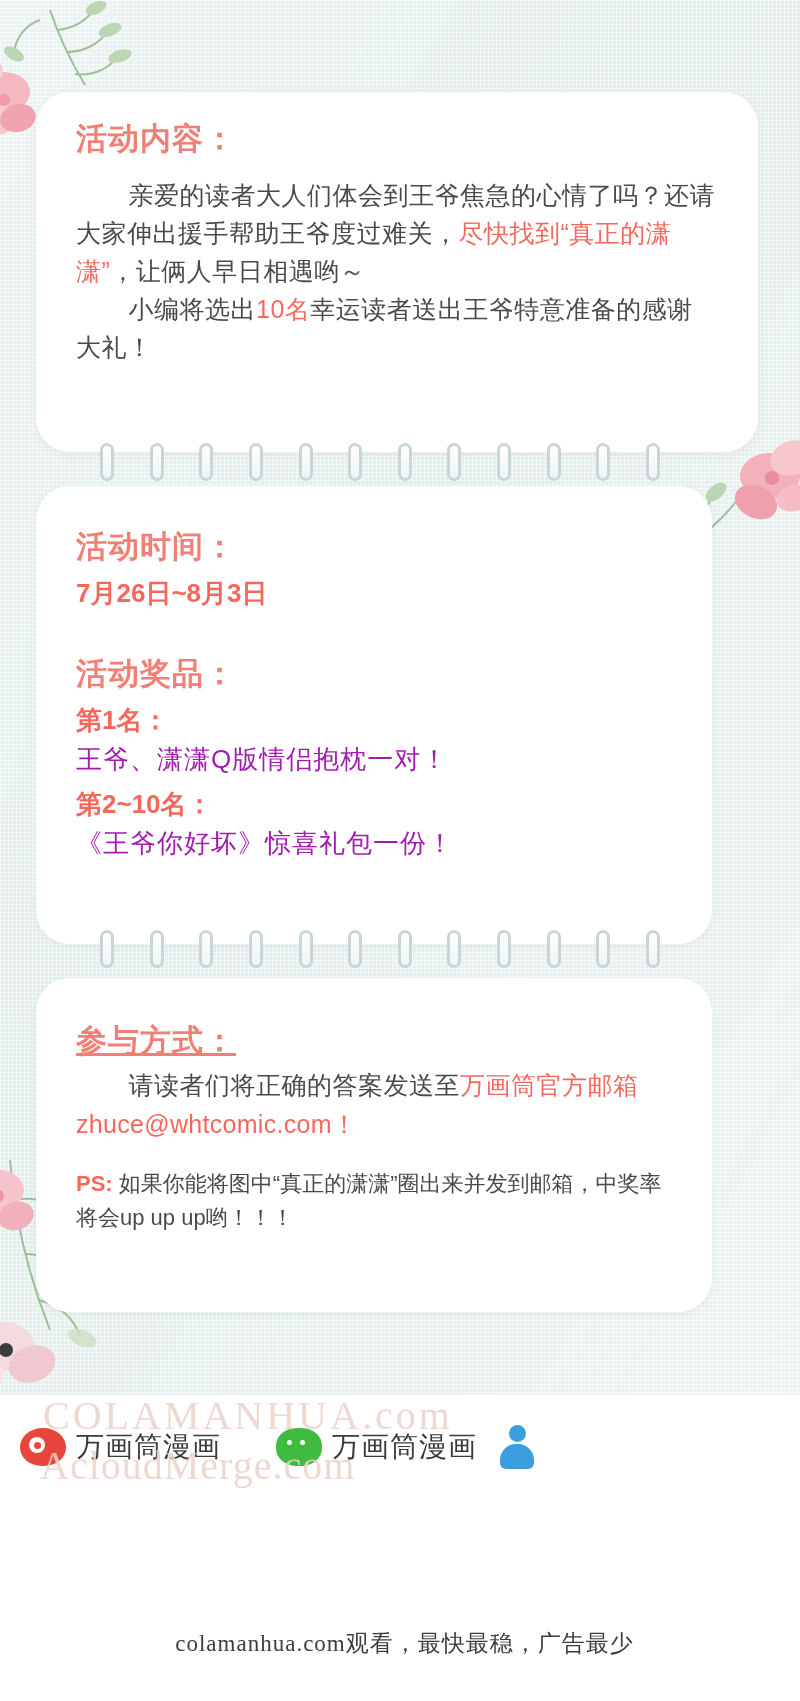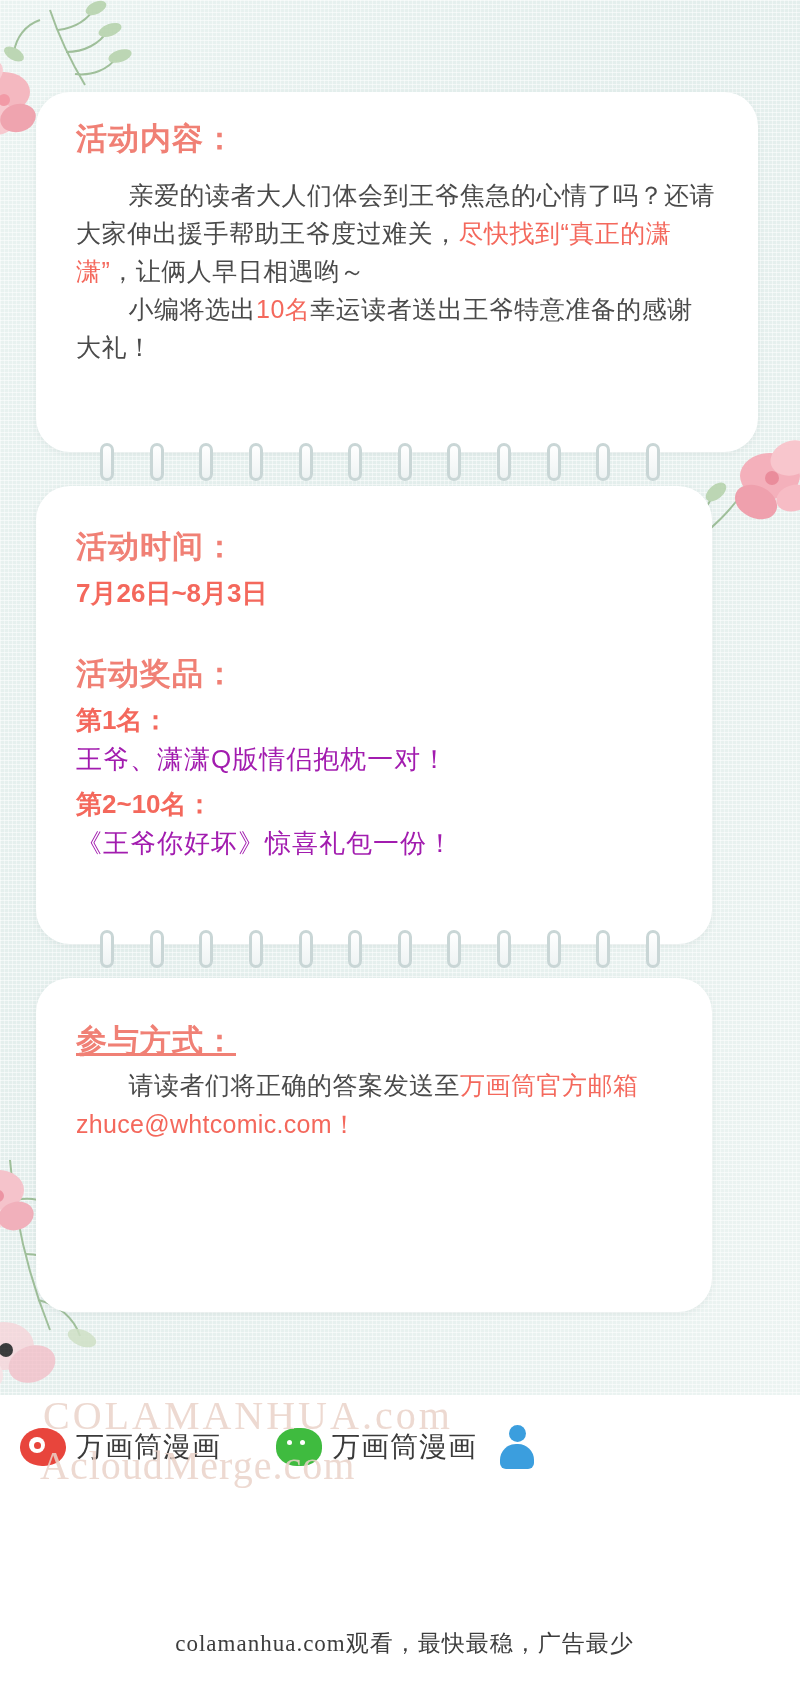--- a/index.html
+++ b/index.html
@@ -338,20 +338,21 @@
   <div class="ring"></div>
   <div class="ring"></div>
   <div class="ring"></div>
 </div>
 
 <div class="card" id="card3">
   <div class="cbody">
     <h2 class="heading">参与方式：</h2>
     <p class="para indent"><span>请读者们将正确的答案发送至</span><span class="hl">万画筒官方邮箱</span></p>
     <p class="email">zhuce@whtcomic.com！</p>
+    <p class="ps"><span class="pslab">PS:</span> <span>如果你能将图中“真正的潇潇”圈出来并发到邮箱，中奖率将会up up up哟！！！</span></p>
   </div>
 </div>
 
 <div class="footer">
   <div class="brandrow">
     <div class="brand brand-weibo">
       <span class="icon-weibo"></span>
       <span class="brandtxt">万画筒漫画</span>
     </div>
     <div class="brand brand-wechat">

